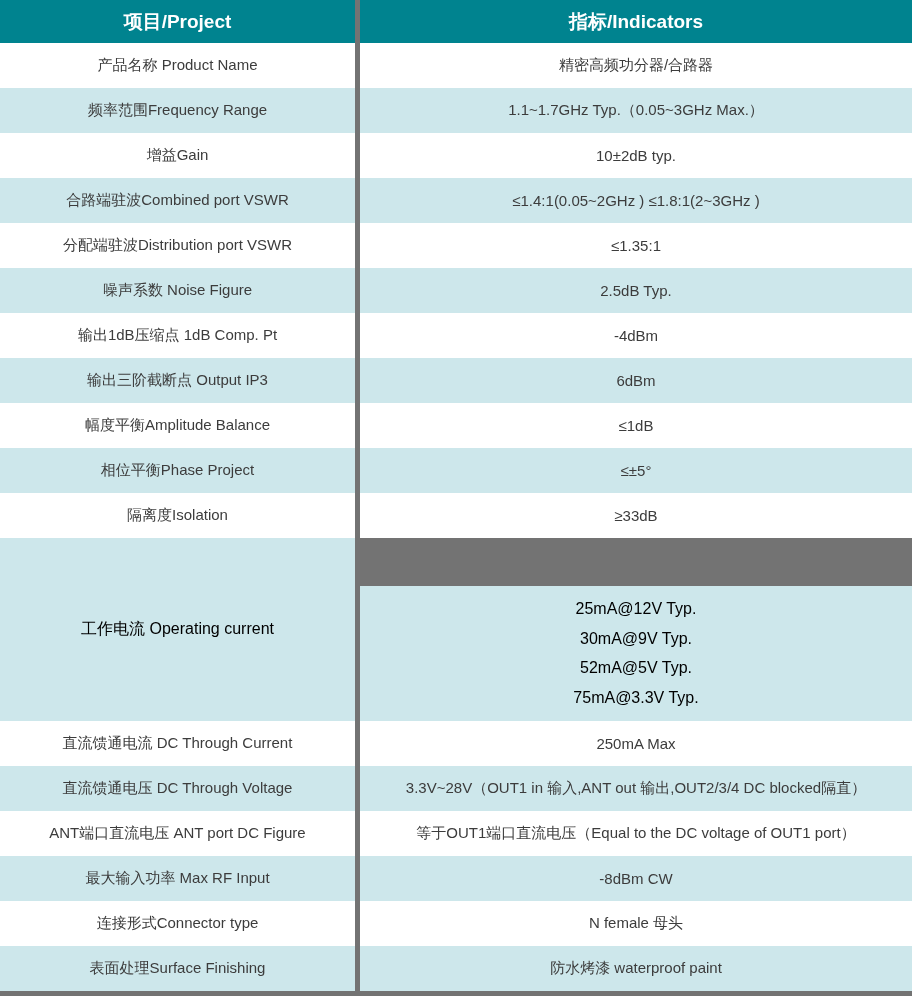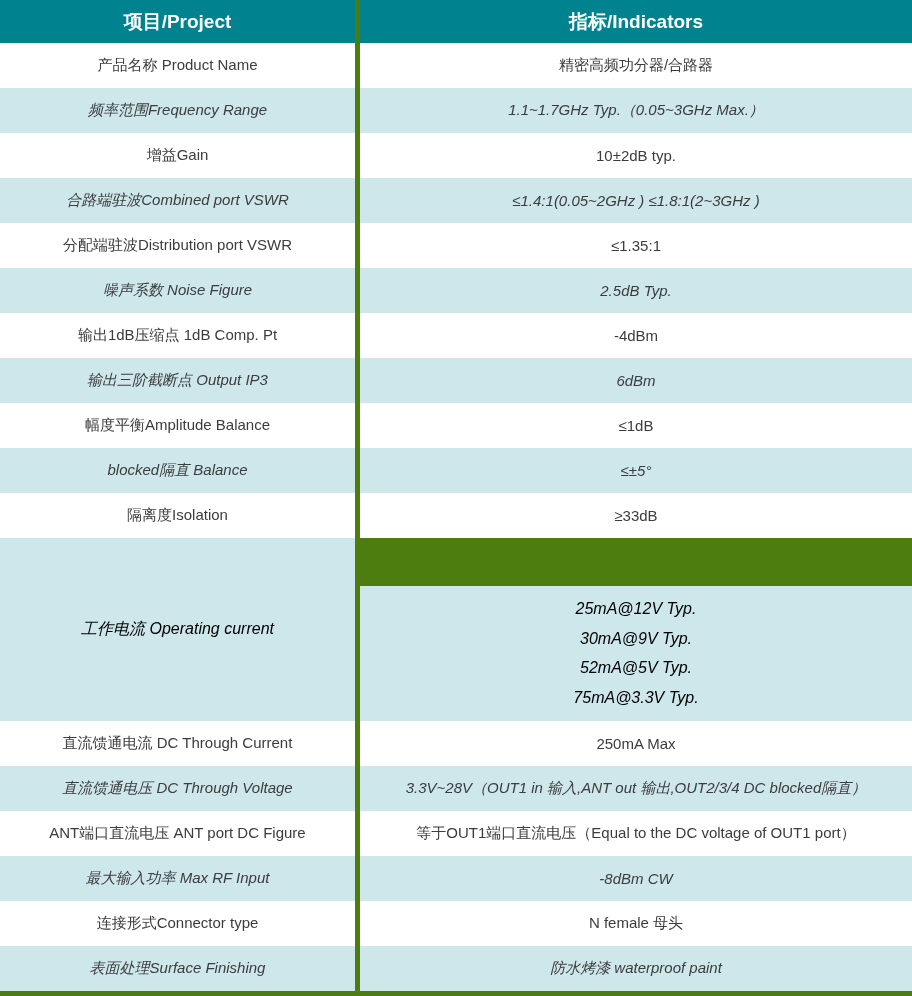--- a/index.html
+++ b/index.html
@@ -6,21 +6,21 @@
     margin: 0;
     padding: 0;
     background: #ffffff;
     font-family: "Liberation Sans", "DejaVu Sans", sans-serif;
   }
   .spec-table {
     width: 912px;
     height: 996px;
     box-sizing: border-box;
     padding-bottom: 5px;
-    background: #4d7c0f;
+    background: #737373;
   }
   .row {
     display: flex;
     width: 100%;
   }
   .cell {
     display: flex;
     align-items: center;
     justify-content: center;
     text-align: center;
@@ -38,21 +38,21 @@
     font-weight: bold;
     font-size: 19px;
   }
   
   .body-row { height: 45px; }
   .body-row .cell {
     font-size: 15px;
     color: #3C3C3C;
   }
   .row-white .cell { background: #ffffff; }
-  .row-teal  .cell { background: #CDE7EB; font-style: italic; }
+  .row-teal  .cell { background: #CDE7EB; }
   
   .tall-row { height: 183px; }
   .tall-row .c2 {
     flex-direction: column;
     justify-content: space-around;
     align-items: center;
     padding: 8px 0;
     margin-top: 48px;
   }
   .tight { font-size: 15px !important; }
@@ -106,21 +106,21 @@
     <div class="cell c1">输出三阶截断点 Output IP3</div>
     <div class="cell c2">6dBm</div>
   </div>
 
   <div class="row body-row row-white">
     <div class="cell c1">幅度平衡Amplitude Balance</div>
     <div class="cell c2">≤1dB</div>
   </div>
 
   <div class="row body-row row-teal">
-    <div class="cell c1">blocked隔直 Balance</div>
+    <div class="cell c1">相位平衡Phase Project</div>
     <div class="cell c2">≤±5°</div>
   </div>
 
   <div class="row body-row row-white">
     <div class="cell c1">隔离度Isolation</div>
     <div class="cell c2">≥33dB</div>
   </div>
 
   <div class="row tall-row row-teal">
     <div class="cell c1">工作电流 Operating current</div>

